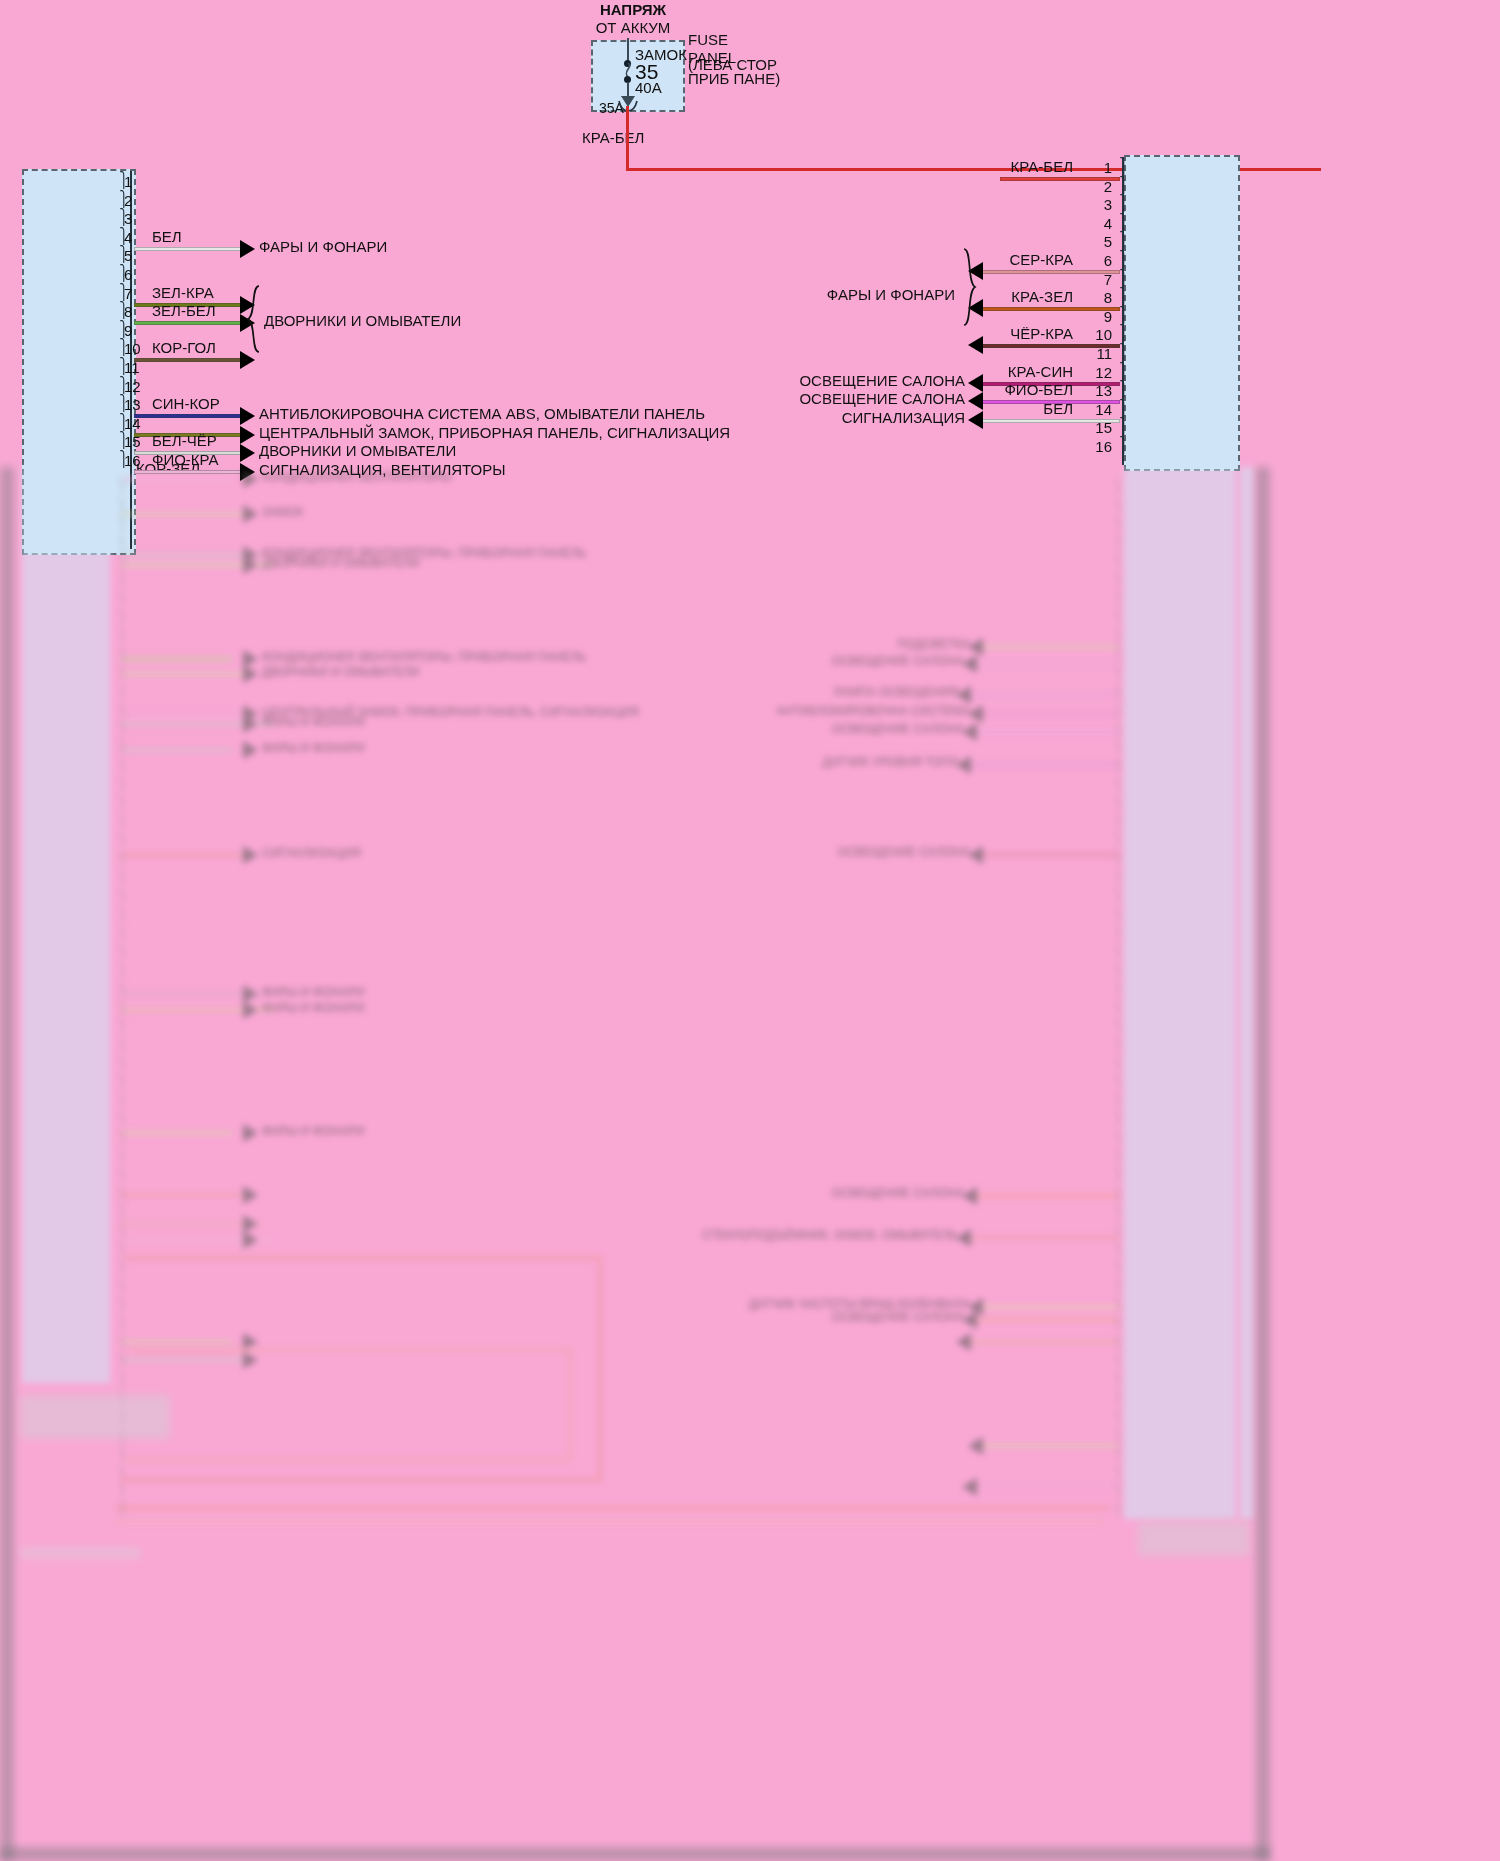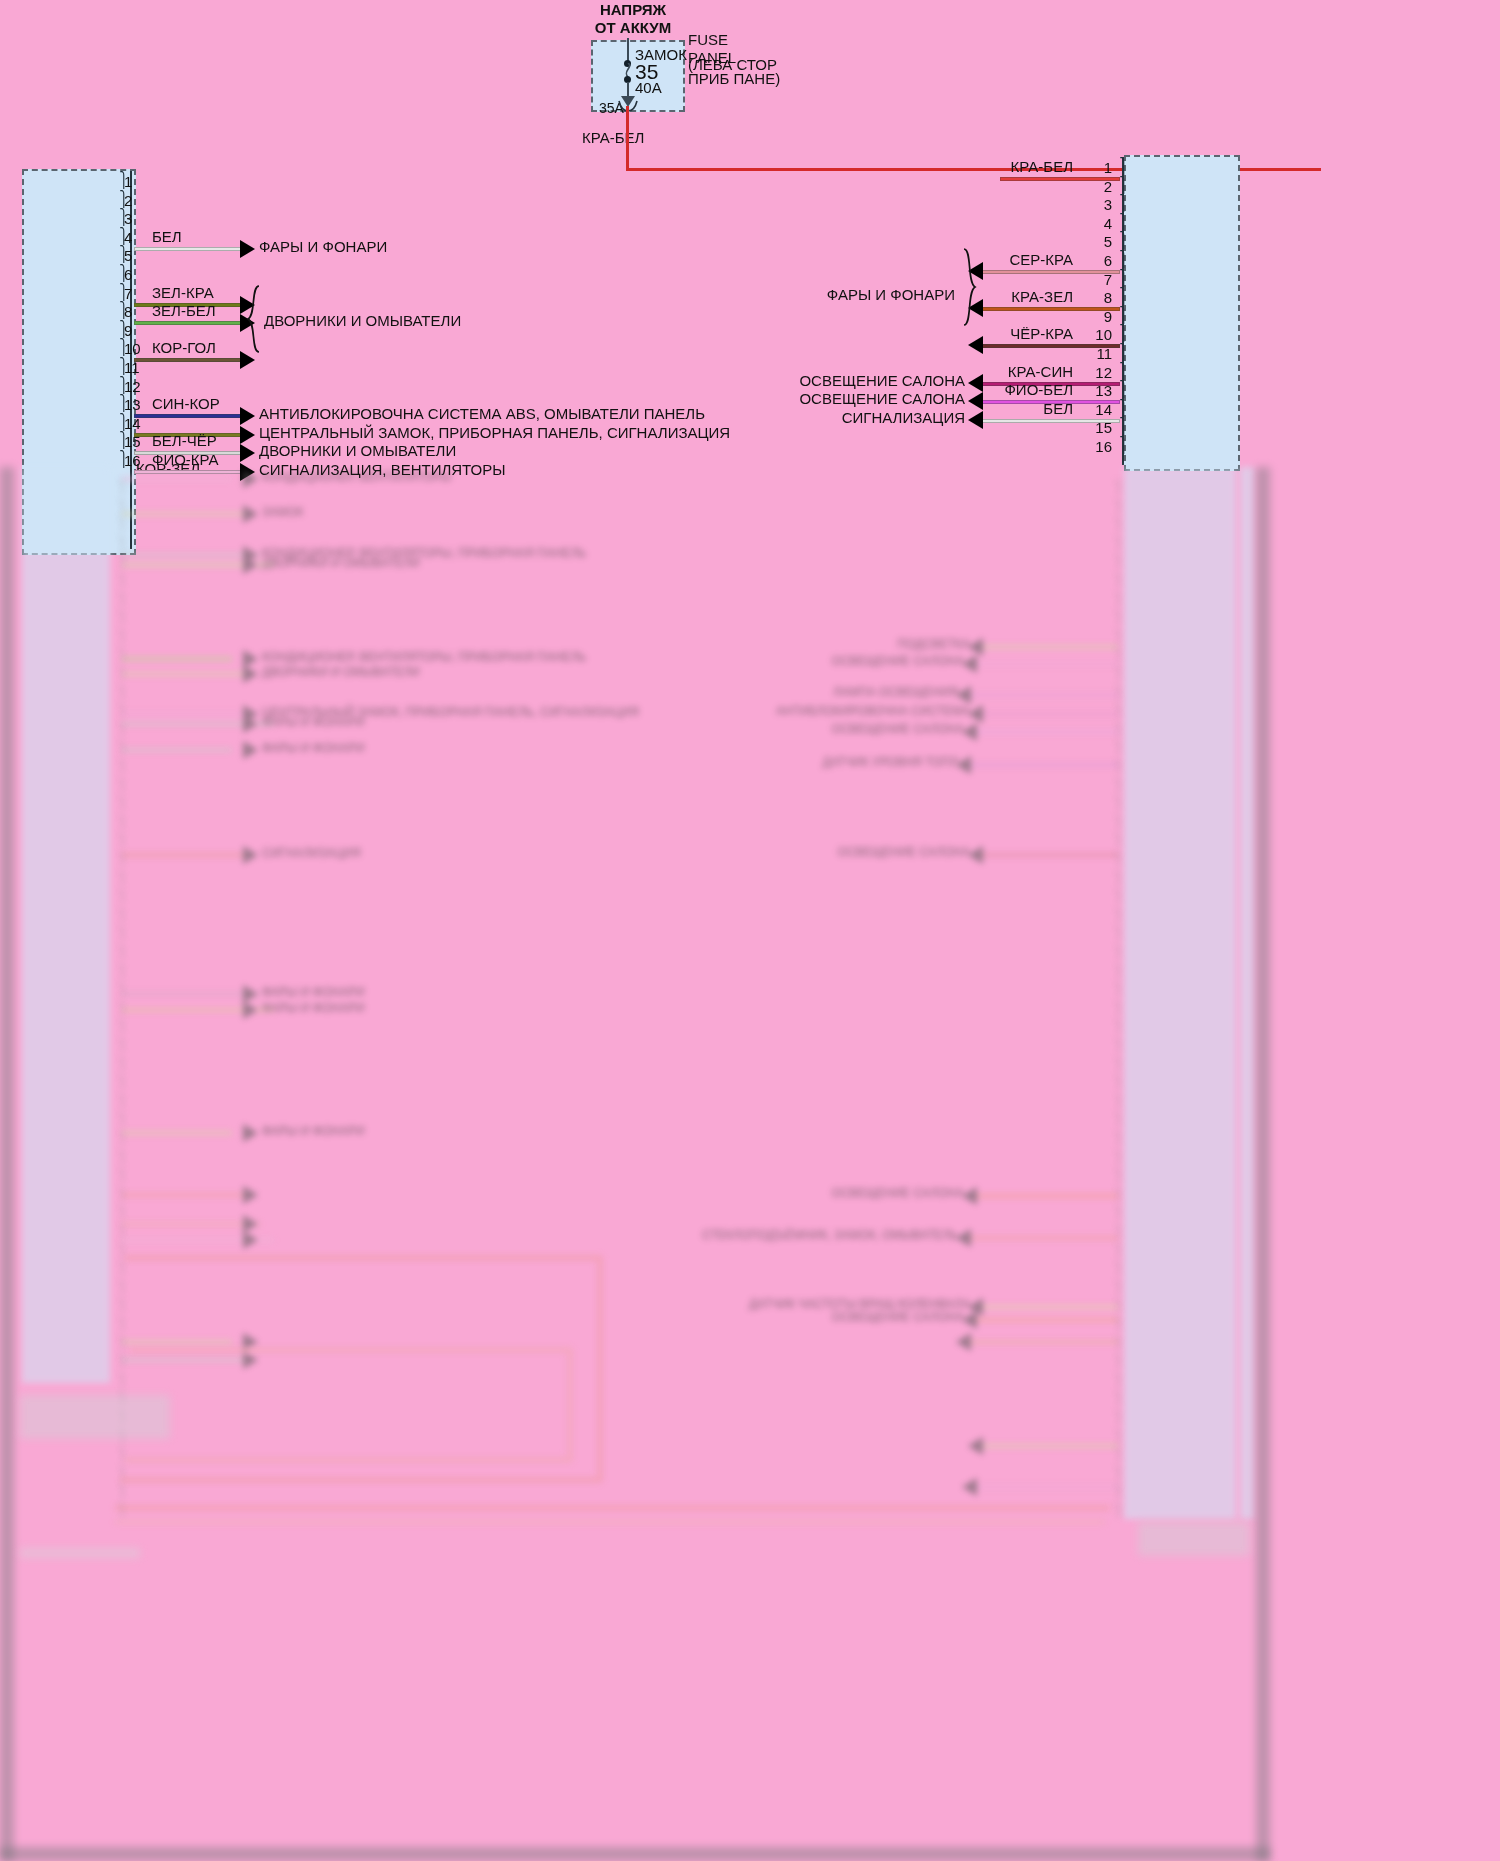--- a/index.html
+++ b/index.html
@@ -43,21 +43,21 @@
 
   .sidepanel{position:absolute;background:#cfe4f7;}
   .framedark{position:absolute;background:#6f7276;}
 </style>
 </head>
 <body>
 
 <div id="sheet">
 
   <div class="txt ctr" style="left:568px;top:2px;width:130px;font-size:15px;font-weight:700;">НАПРЯЖ</div>
-  <div class="txt ctr" style="left:568px;top:20px;width:130px;font-size:15px;font-weight:700;">ОТ АККУМ</div>
+  <div class="txt ctr" style="left:568px;top:20px;width:130px;font-size:15px;font-weight:400;">ОТ АККУМ</div>
 
   <div class="fusebox" style="left:591px;top:40px;width:90px;height:68px;"></div>
 
   <div class="fuseline" style="left:627px;top:38px;height:25px;"></div>
   <div class="dot" style="left:624px;top:60px;"></div>
 
   <svg class="fusezig" style="left:620px;top:63px;" width="18" height="18" viewBox="0 0 18 18">
     <path d="M8 0 C14 4, 2 8, 8 14" stroke="#3b4a57" stroke-width="1.6" fill="none"></path>
   </svg>
   <div class="dot" style="left:624px;top:76px;"></div>

